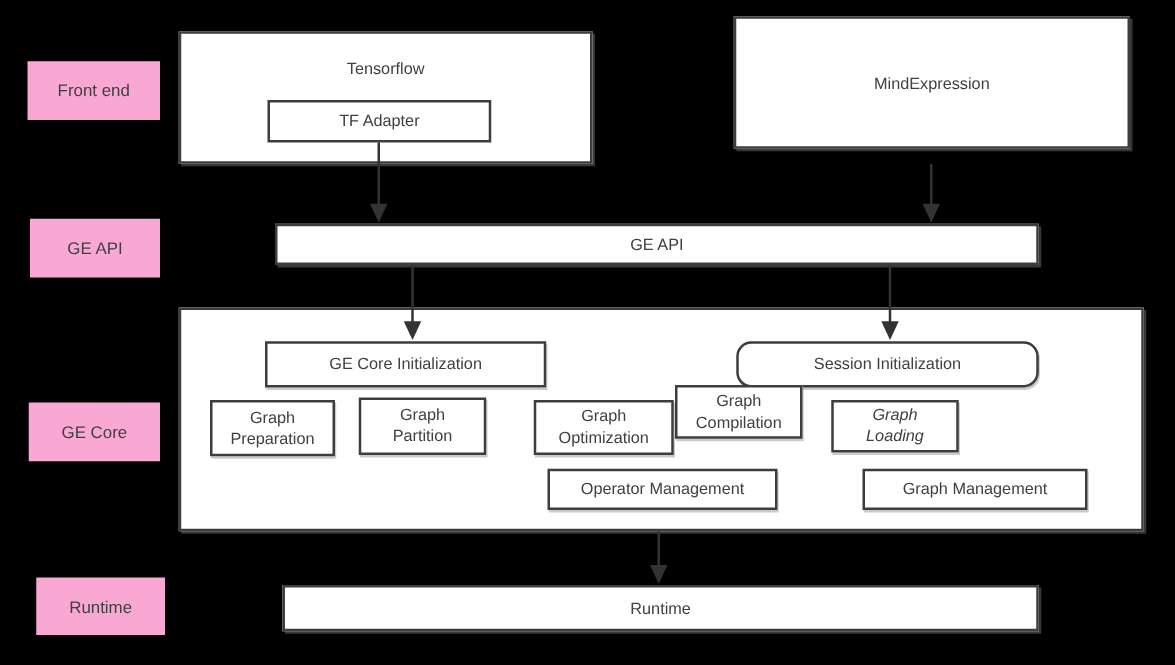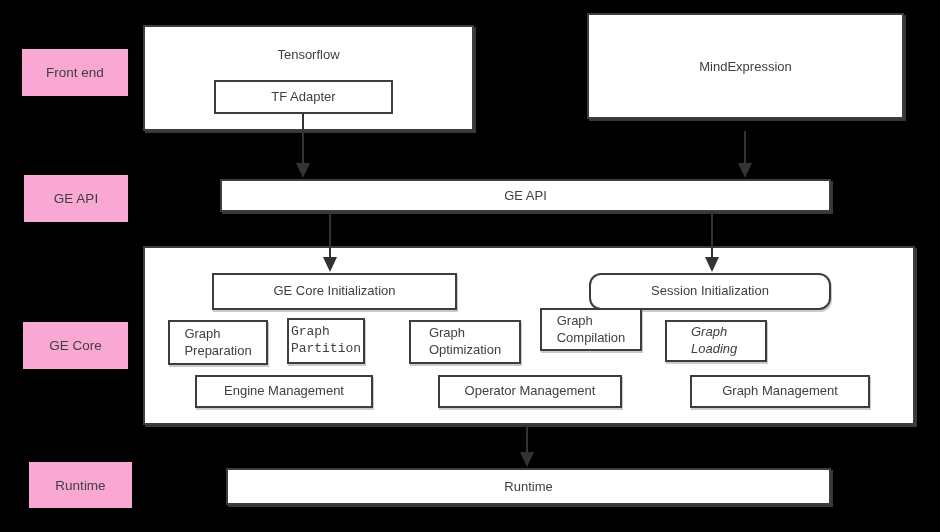--- a/index.html
+++ b/index.html
@@ -42,21 +42,21 @@
   }
   .inner-box {
     background: #ffffff;
     border: 2px solid #3d3d3d;
     box-shadow: 1px 2px 0 rgba(125,125,125,0.4);
     display: flex;
     align-items: center;
     justify-content: center;
     font-size: 13px;
     color: #404040;
-    text-align: left;
+    text-align: center;
     line-height: 1.3;
   }
   .module-box { padding: 2px 24px; }
 
   .tensorflow-title {
     position: absolute;
     top: 20px;
     left: 0;
     width: 100%;
     text-align: center;
@@ -92,30 +92,29 @@
     <div class="tensorflow-title">Tensorflow</div>
     <div class="inner-box" style="position:absolute; left:69px; top:53px; width:179px; height:34px; box-shadow:none;">TF Adapter</div>
   </div>
 
   <div class="box abs" style="left:587px; top:13px; width:317px; height:106px;">MindExpression</div>
 
   <div class="box abs" style="left:220px; top:179px; width:611px; height:33px;">GE API</div>
 
   <div class="box abs" style="left:143px; top:246px; width:772px; height:179px;">
 
-    <div class="inner-box" style="position:absolute; left:67px; top:25px; width:245px; height:37px;">GE Core Initialization</div>
+    <div class="inner-box" style="position:absolute; left:67px; top:25px; width:225px; height:37px;">GE Core Initialization</div>
     <div class="inner-box" style="position:absolute; left:444px; top:25px; width:242px; height:37px;border-radius:12px;">Session Initialization</div>
 
     <div class="inner-box module-box" style="position:absolute; left:23px; top:72px; width:100px; height:45px;">Graph Preparation</div>
-    <div class="inner-box module-box" style="position:absolute; left:142px; top:70px; width:78px; height:46px;font-family:Liberation Mono, monospace;">Graph Partition</div>
-    <div class="inner-box module-box" style="position:absolute; left:264px; top:72px; width:112px; height:44px;">Graph Optimization</div>
+    <div class="inner-box module-box" style="position:absolute; left:142px; top:70px; width:102px; height:46px;">Graph Partition</div>
+    <div class="inner-box module-box" style="position:absolute; left:282px; top:72px; width:112px; height:44px;">Graph Optimization</div>
     <div class="inner-box module-box" style="position:absolute; left:395px; top:60px; width:102px; height:43px;">Graph Compilation</div>
     <div class="inner-box module-box" style="position:absolute; left:520px; top:72px; width:102px; height:42px;font-style:italic;">Graph Loading</div>
 
-    <div class="inner-box" style="position:absolute; left:50px; top:127px; width:178px; height:33px;">Engine Management</div>
     <div class="inner-box" style="position:absolute; left:545px; top:127px; width:180px; height:33px;">Graph Management</div>
     <div class="inner-box" style="position:absolute; left:293px; top:127px; width:184px; height:33px;">Operator Management</div>
   </div>
 
   <div class="box abs" style="left:226px; top:468px; width:605px; height:37px;">Runtime</div>
 
   <div>
     <div class="arrow-shaft" style="left:302px; top:114px; height:51px;"></div>
     <div class="arrow-head" style="left:296px; top:163px;"></div>
   </div>

